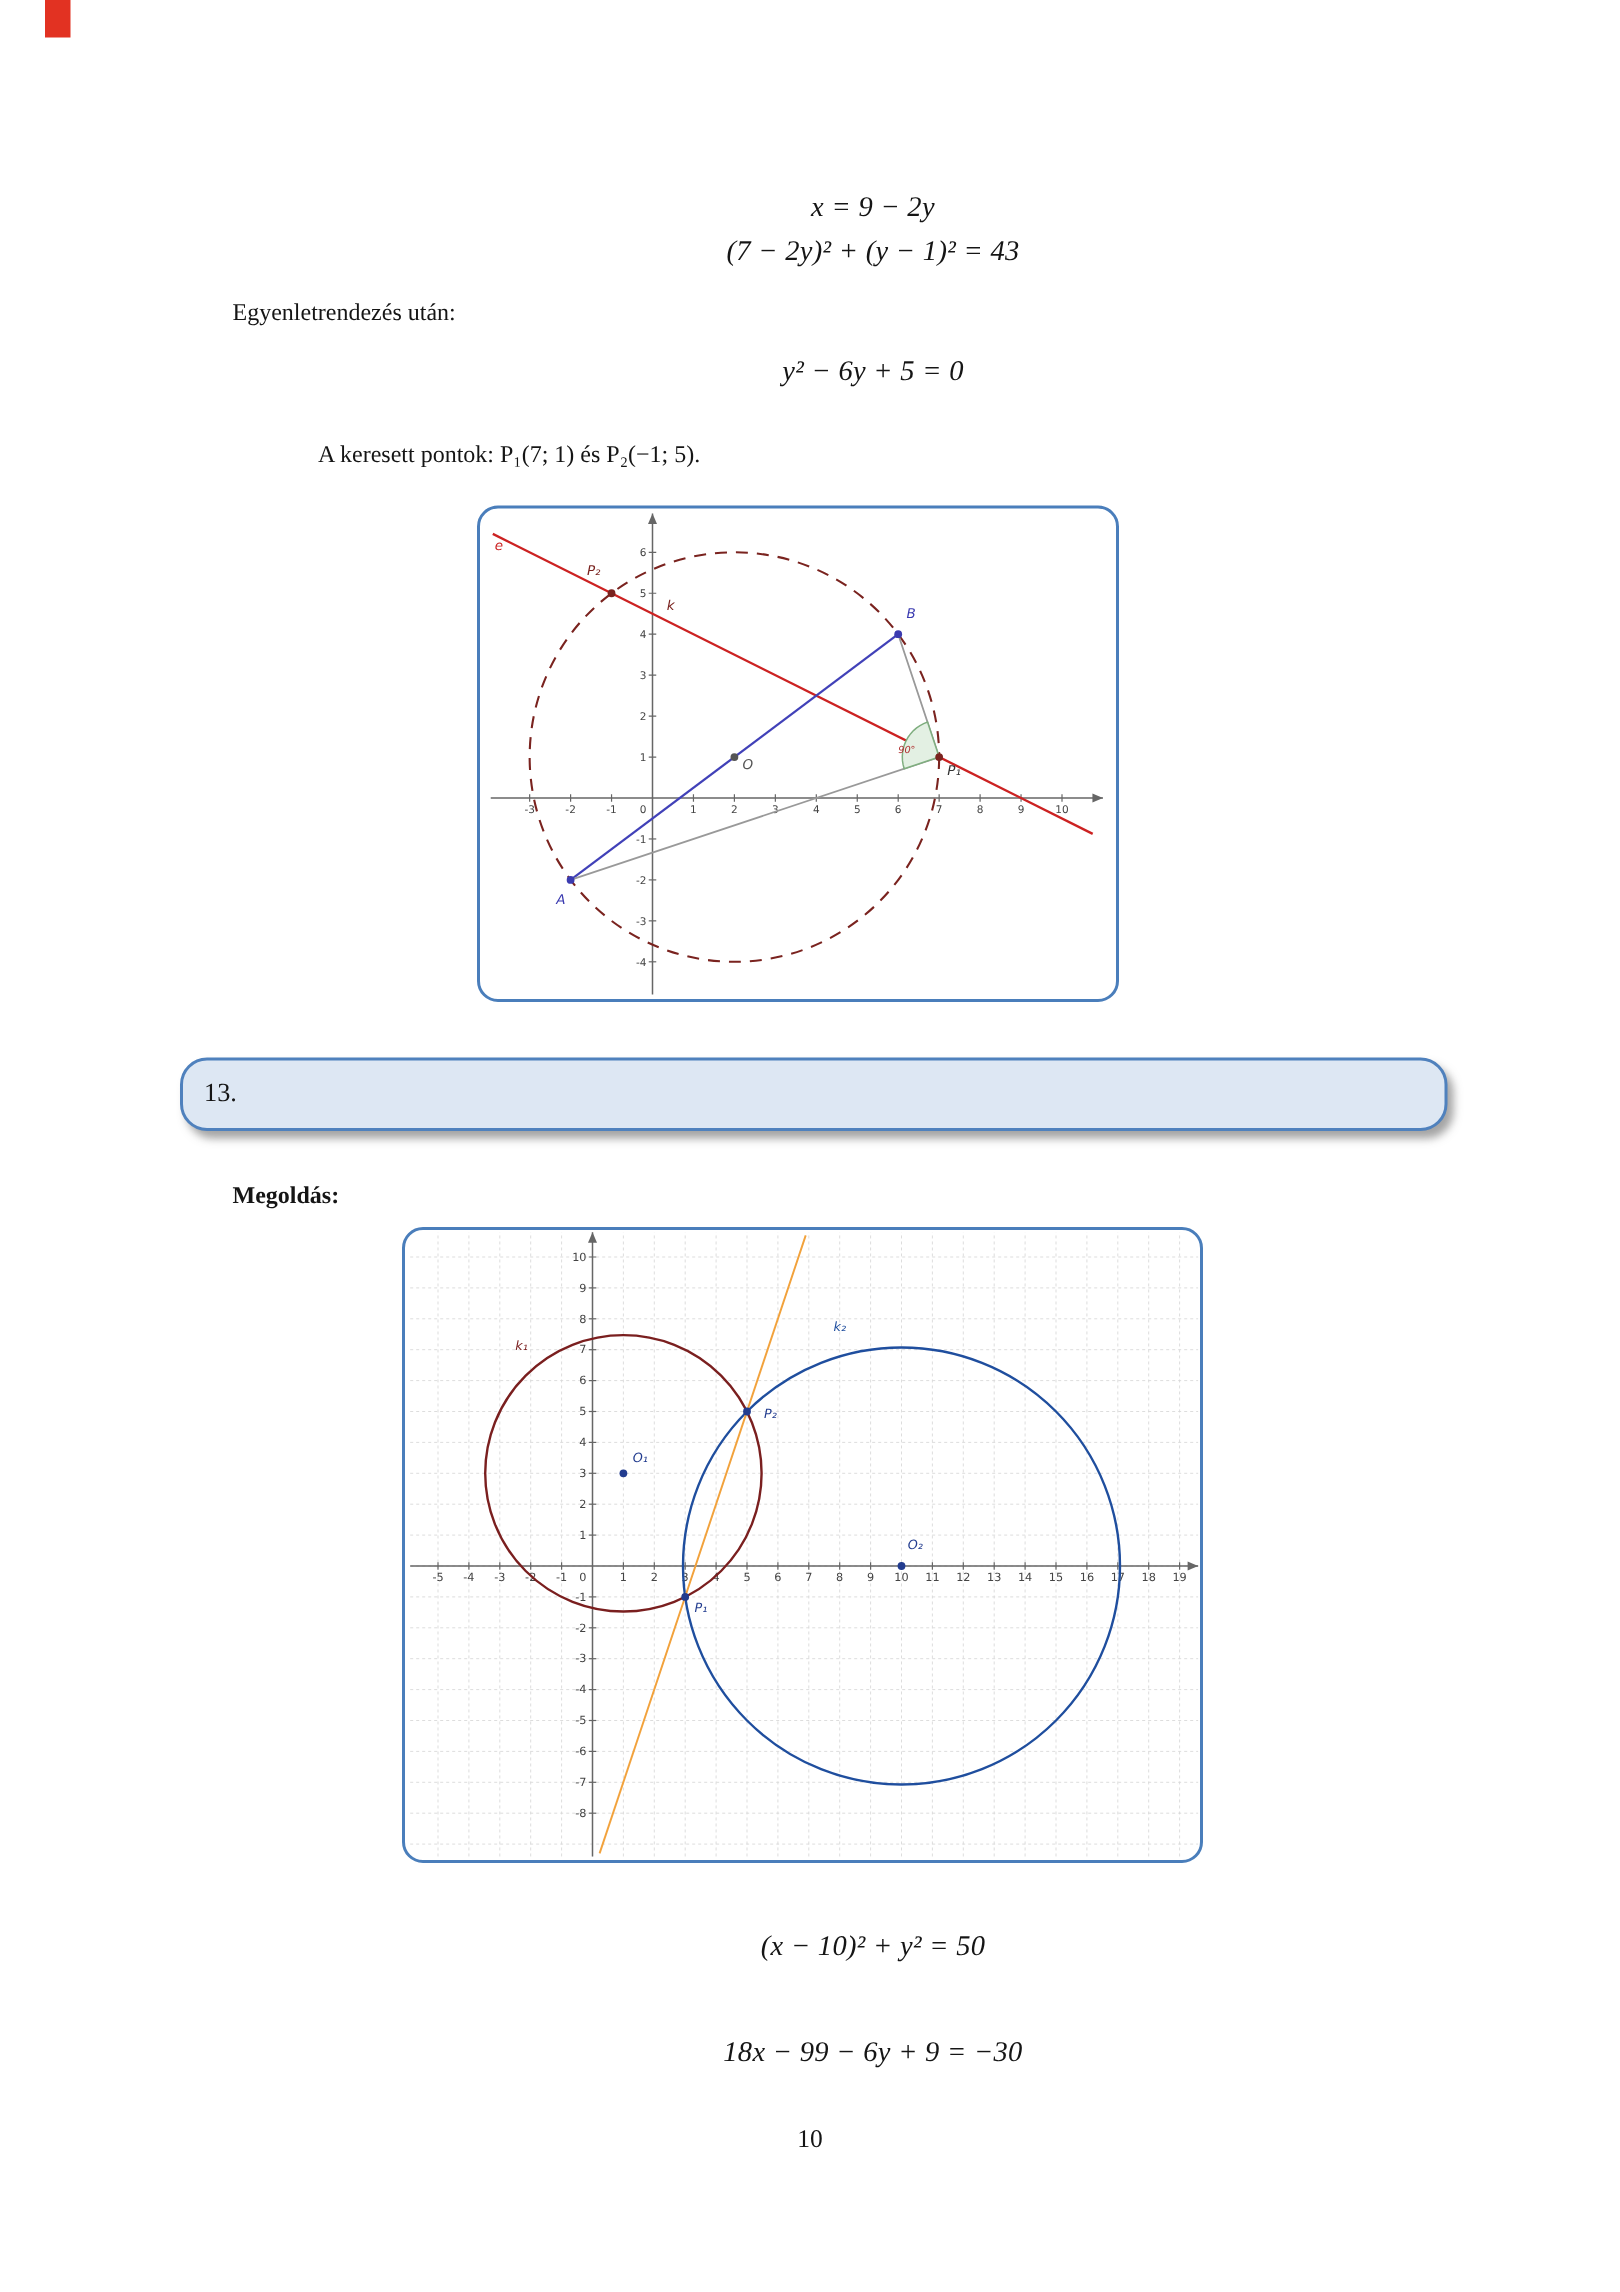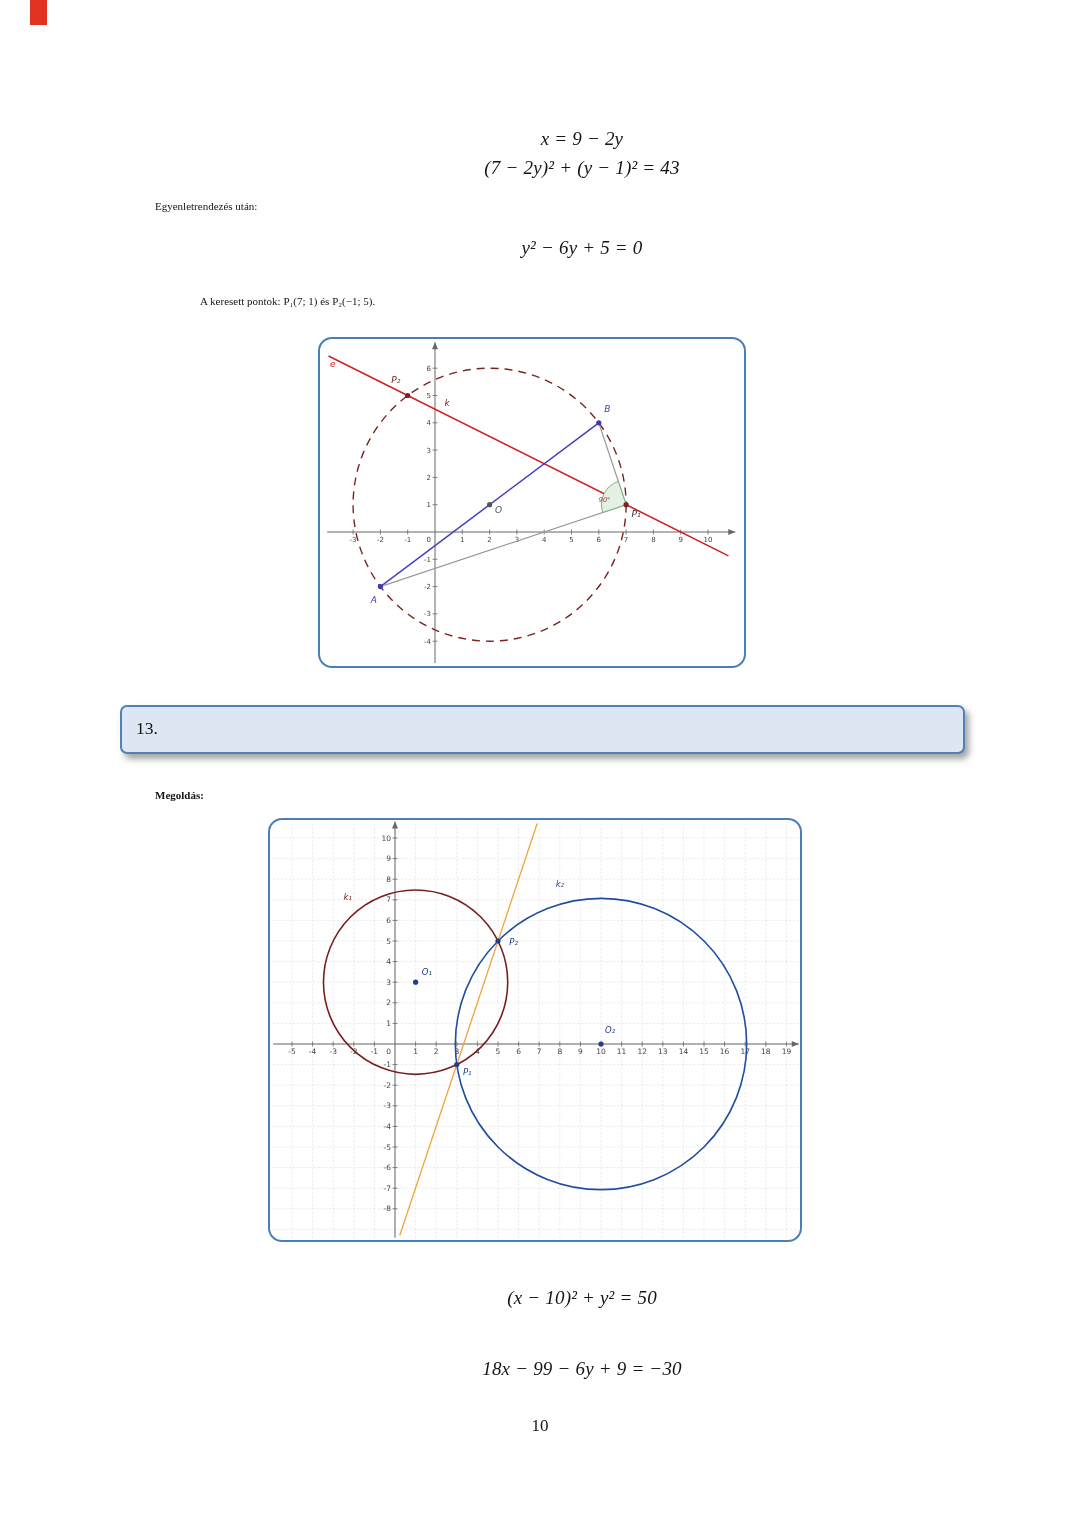--- a/index.html
+++ b/index.html
@@ -1,47 +1,47 @@
 <!DOCTYPE html>
 <html><head>
 <meta charset="utf-8">
 <style>
   html,body{margin:0;padding:0;background:#ffffff;}
   .page{position:relative;width:1080px;height:1528px;background:#ffffff;
         font-family:"Liberation Serif",serif;color:#151515;overflow:hidden;}
   .corner{position:absolute;left:30px;top:0;width:17px;height:25px;background:#e23222;}
   .eq{position:absolute;left:0;width:1080px;text-align:center;font-style:italic;
       font-size:19px;letter-spacing:.2px;margin-left:42px;}
-  .textline{position:absolute;font-size:11px;white-space:nowrap;}
+  .textline{position:absolute;font-size:16px;white-space:nowrap;}
   .bold{font-weight:bold;}
   .figbox{position:absolute;border:2px solid #4a7ebb;border-radius:14px;background:#fff;overflow:hidden;}
   .figbox > div{position:absolute;left:0;top:0;}
   .problem{position:absolute;left:120px;top:705px;width:813px;background:#dde7f3;
-           border:2px solid #4f81bd;border-radius:7px;box-shadow:4px 5px 6px rgba(90,90,90,.55);
+           border:2px solid #4f81bd;border-radius:18px;box-shadow:4px 5px 6px rgba(90,90,90,.55);
            padding:9px 14px 11px 14px;font-size:17.5px;display:flex;align-items:flex-end;line-height:1.45;}
   .prob-num{margin-right:7px;flex:0 0 auto;}
   .prob-text{flex:1 1 auto;}
   .pagenum{position:absolute;left:0;width:1080px;text-align:center;top:1416px;font-size:17px;}
   svg text{font-family:"DejaVu Sans",sans-serif;}
 </style>
 </head>
 <body>
 
 <div class="page">
 
   <div class="corner"></div>
 
   <div class="eq" style="top:128px">x = 9 − 2y</div>
   <div class="eq" style="top:157px">(7 − 2y)² + (y − 1)² = 43</div>
 
   <div class="textline" style="left:155px;top:200px">Egyenletrendezés után:</div>
 
   <div class="eq" style="top:237px">y² − 6y + 5 = 0</div>
 
-  <div class="textline" style="left:200px;top:295px">A keresett pontok: P₁(7; 1) és P₂(−1; 5).</div>
+  <div class="textline" style="left:212px;top:295px">A keresett pontok: P₁(7; 1) és P₂(−1; 5).</div>
 
   <div class="figbox" style="left:318px;top:337px;width:424px;height:327px">
     <div><svg width="424" height="327">
           <line x1="7.164999999999992" y1="193" x2="415.3" y2="193" stroke="#666666" stroke-width="1"></line>
           <line x1="115" y1="324.03999999999996" x2="115" y2="3.2649999999999864" stroke="#666666" stroke-width="1"></line>
           <path d="M 415.3 193 l -7 -3 l 0 6 z" fill="#666666"></path>
           <path d="M 115 3.2649999999999864 l -3 7 l 6 0 z" fill="#666666"></path>
           <line x1="33.099999999999994" y1="190.5" x2="33.099999999999994" y2="195.5" stroke="#666666" stroke-width="0.8"></line>
           <text x="33.099999999999994" y="203" text-anchor="middle" font-size="7" fill="#444">-3</text>
           <line x1="60.4" y1="190.5" x2="60.4" y2="195.5" stroke="#666666" stroke-width="0.8"></line>

